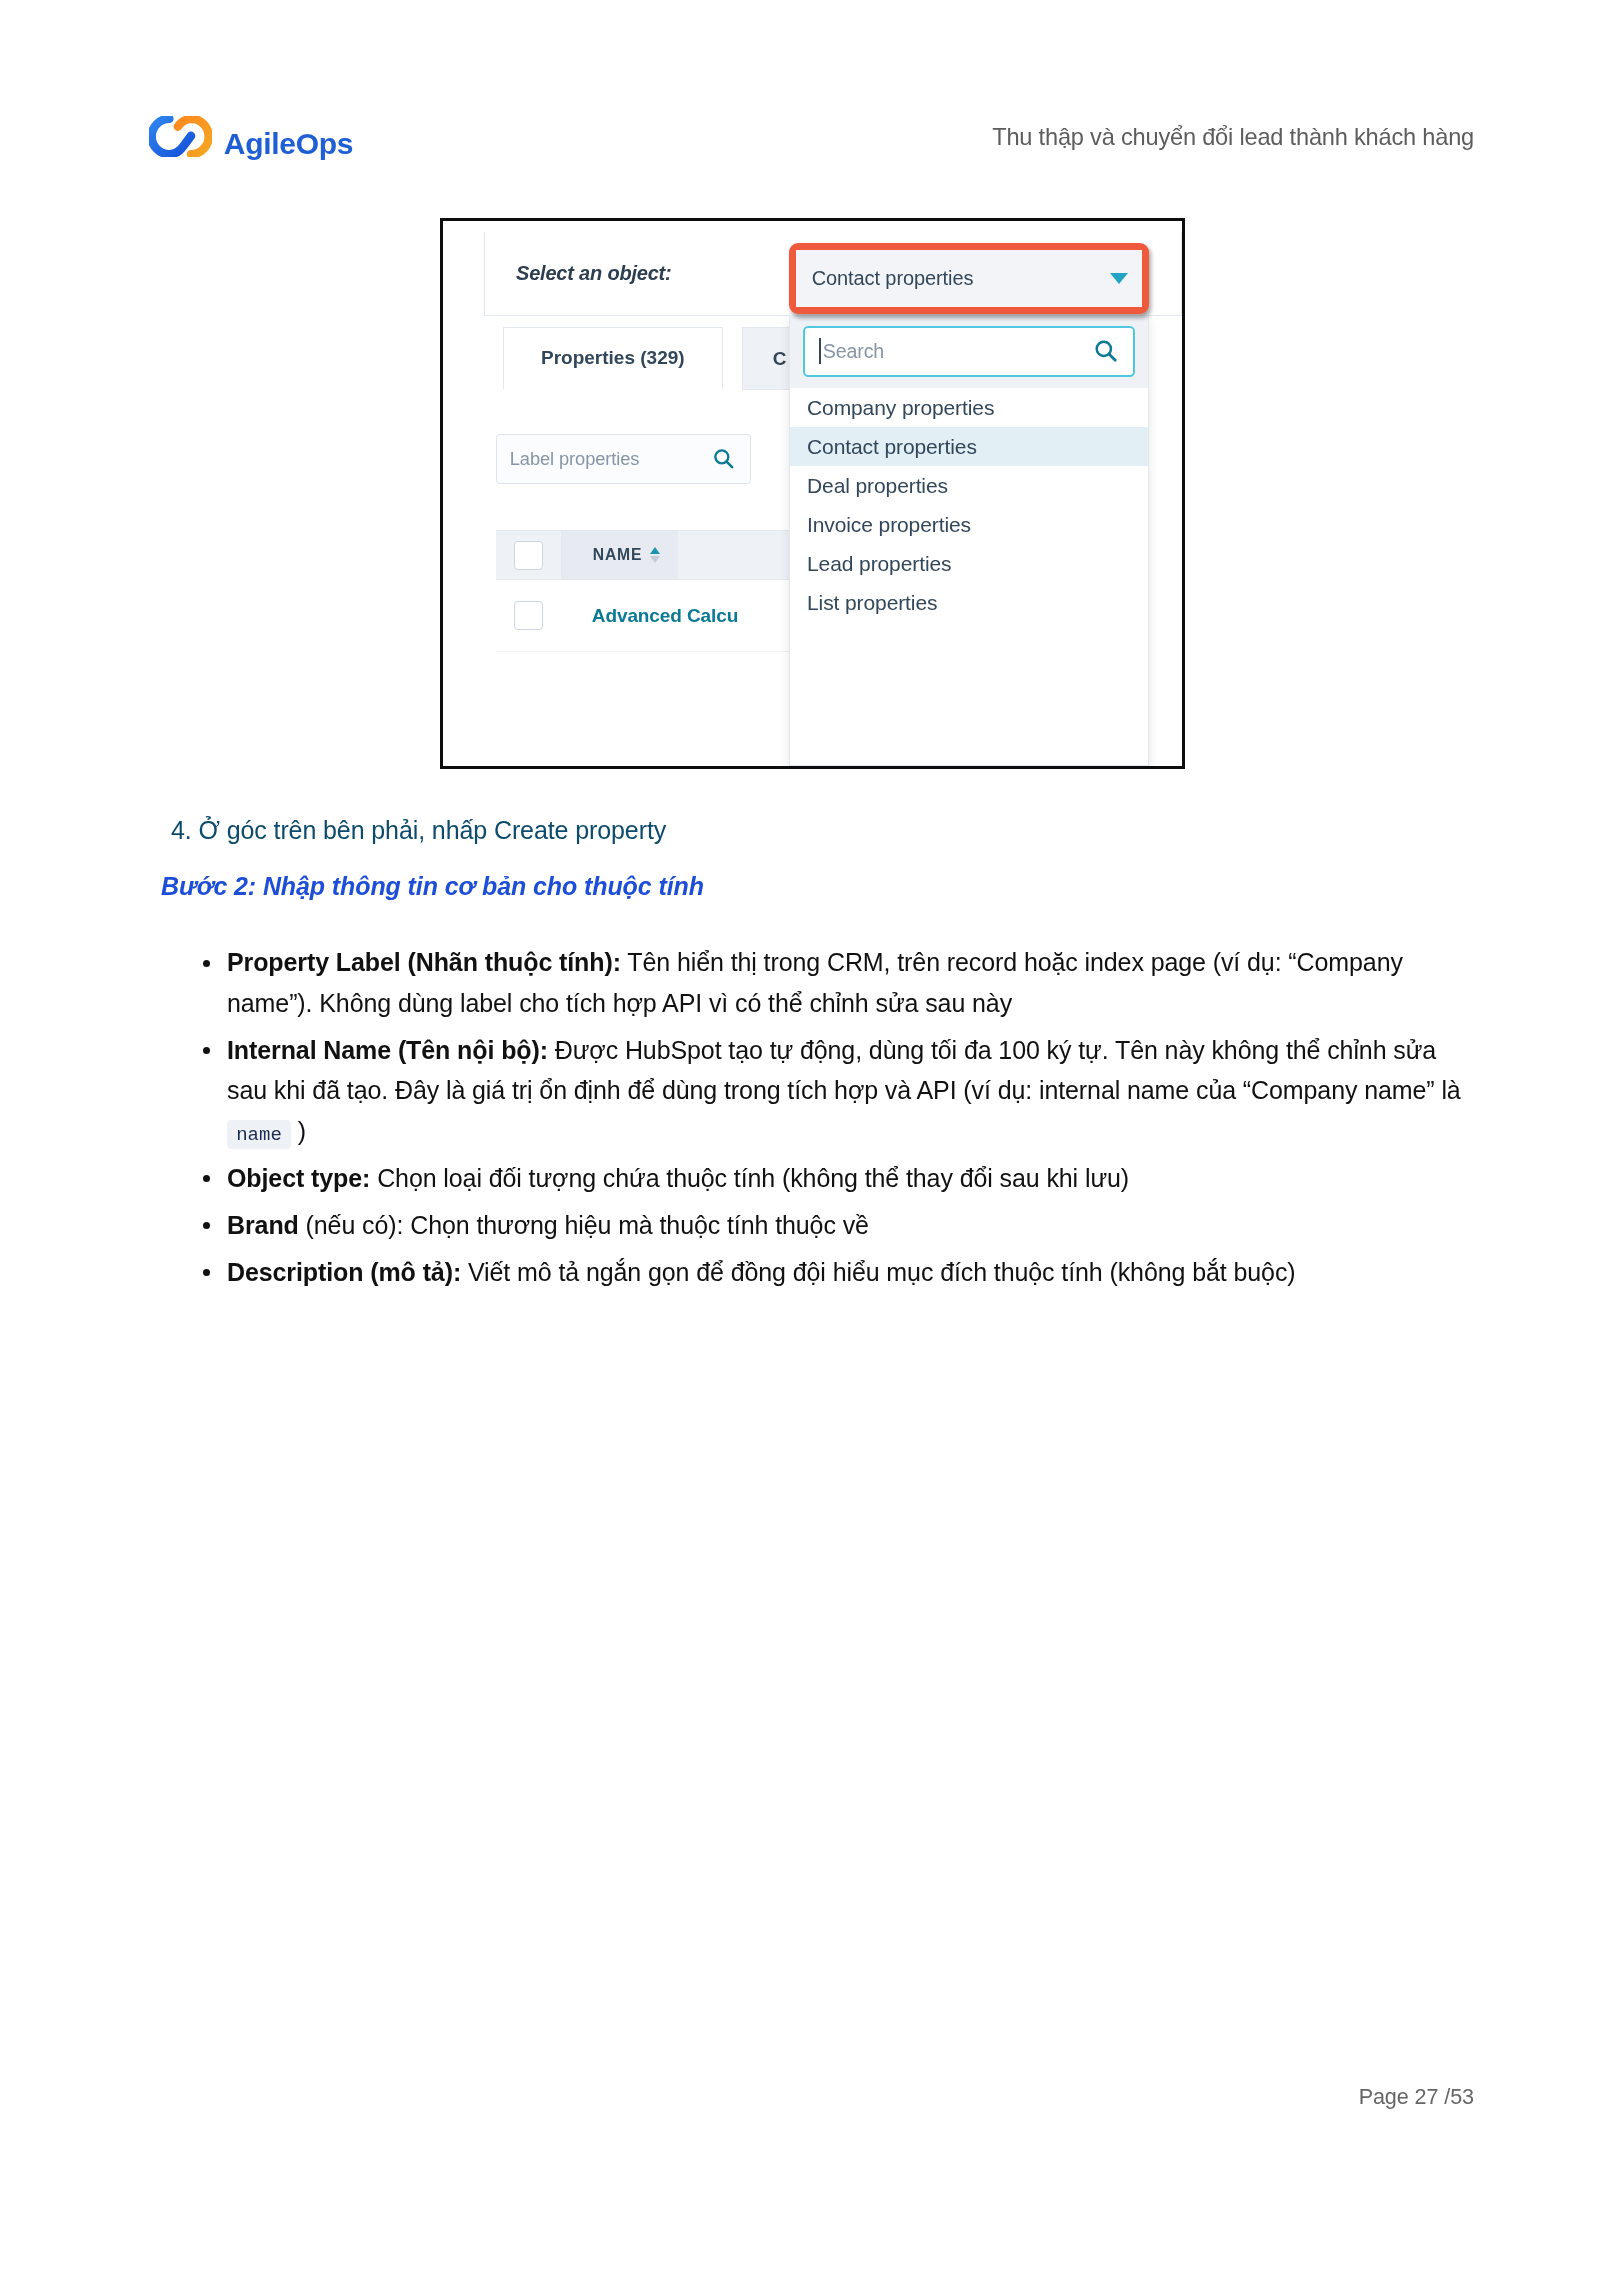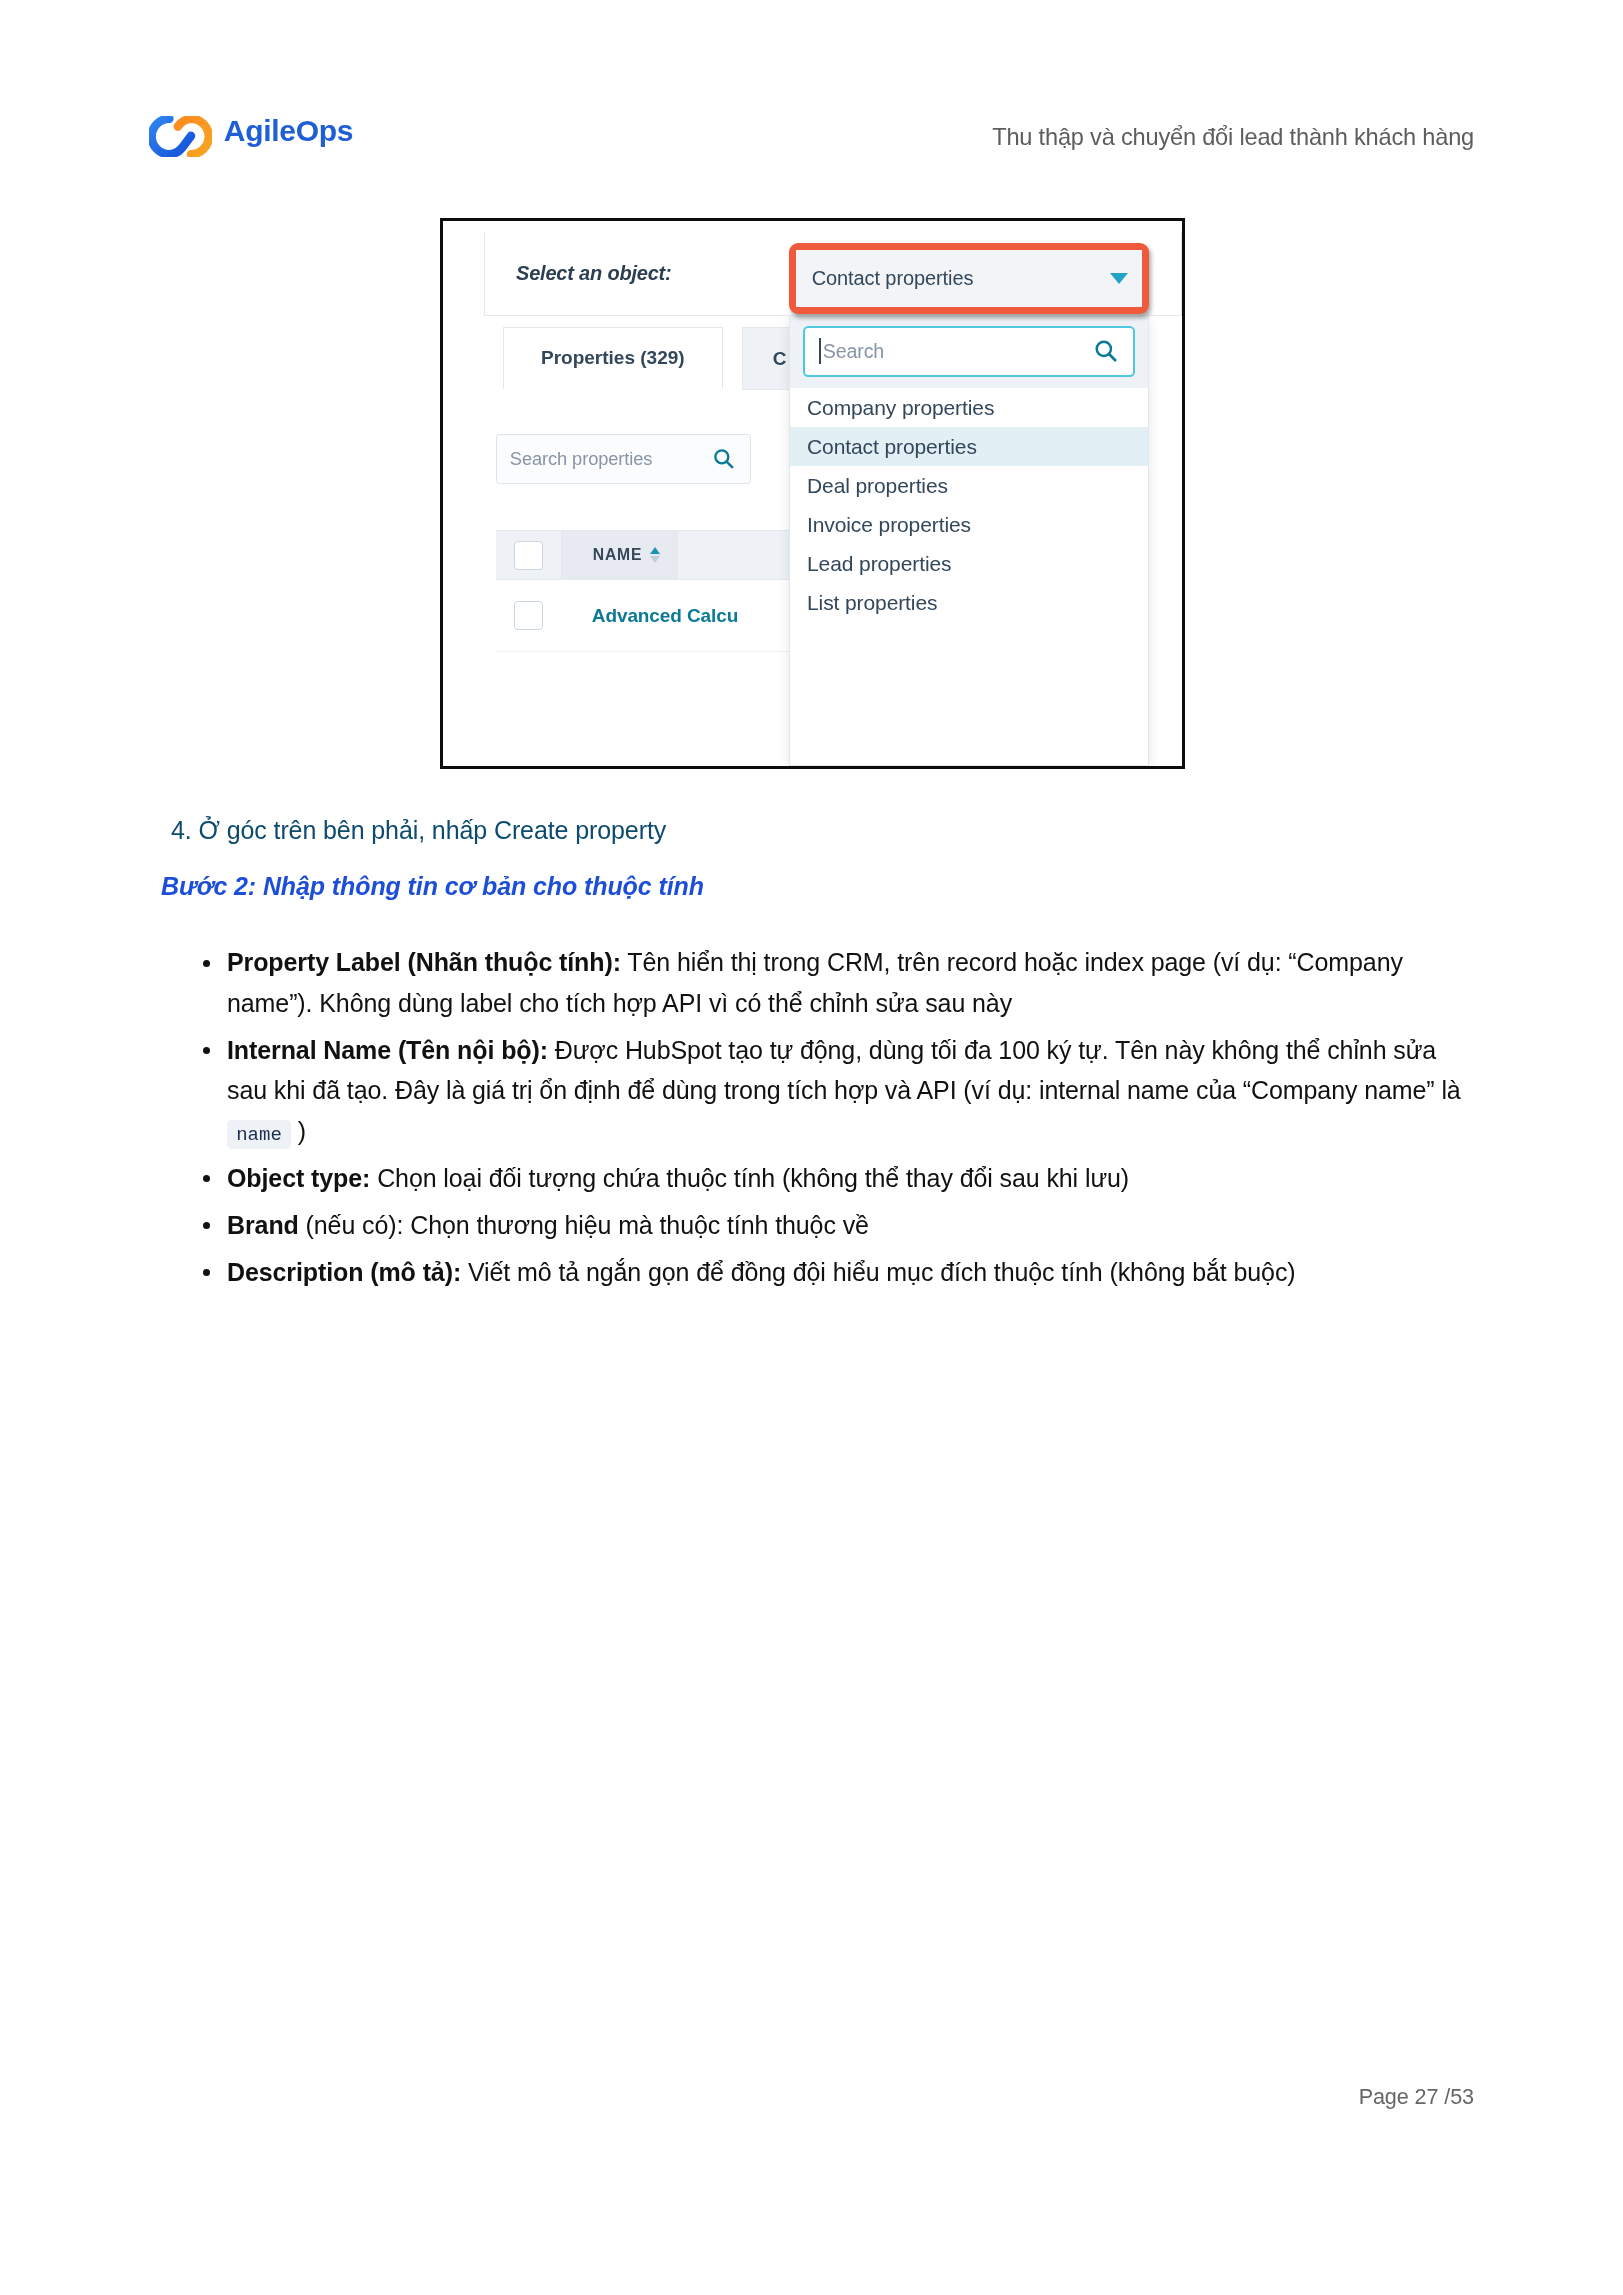--- a/index.html
+++ b/index.html
@@ -22,21 +22,21 @@
     top: 108px;
     left: 149px;
     right: 149px;
     height: 59px;
     display: flex;
     align-items: center;
     justify-content: space-between;
   }
   .brand {
     display: flex;
-    align-items: flex-start;
+    align-items: flex-end;
     gap: 11.8px;
   }
   .brand-mark { display: block; }
   .brand-name {
     font-size: 30px;
     font-weight: bold;
     color: #1f5fd6;
     letter-spacing: -0.3px;
     line-height: 1;
   }
@@ -416,21 +416,21 @@
       <span class="select-label">Select an object:</span>
     </div>
 
     <div class="panel">
       <div class="tabs">
         <div class="tab">Properties (329)</div>
         <div class="tab inactive">C</div>
       </div>
 
       <div class="search-properties">
-        <span class="ph">Search properties</span>
+        <span class="ph">Label properties</span>
         <span>
           <svg class="mag" width="23.6" height="23.6" viewBox="0 0 24 24">
             <circle cx="10" cy="10" r="6.6" fill="none" stroke="#0b7a96" stroke-width="2.4"></circle>
             <line x1="14.8" y1="14.8" x2="20.5" y2="20.5" stroke="#0b7a96" stroke-width="2.6" stroke-linecap="round"></line>
           </svg>
         </span>
       </div>
 
       <div class="table-head">
         <span class="cb-cell">

